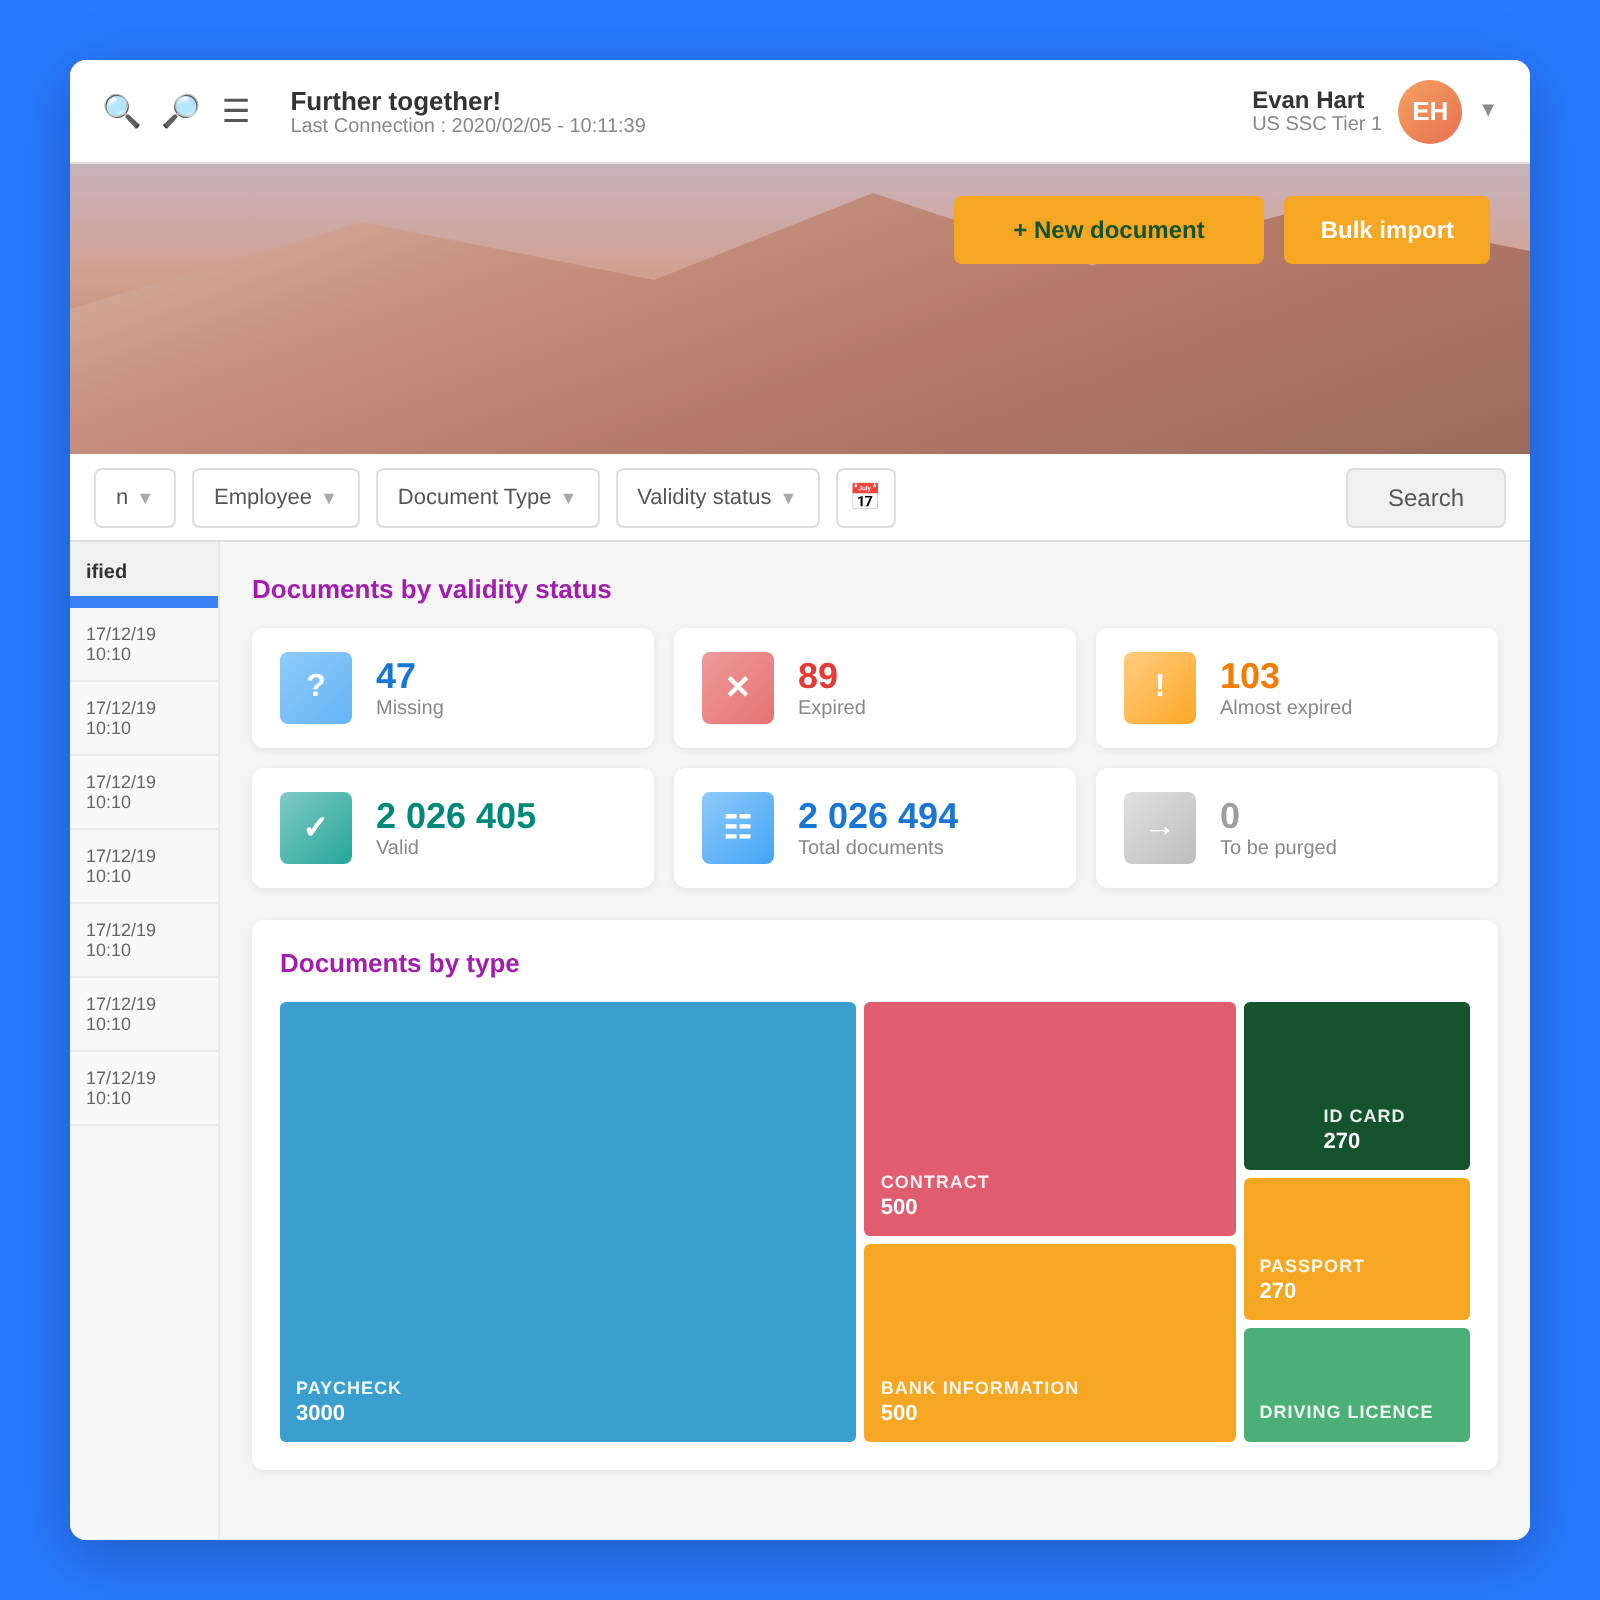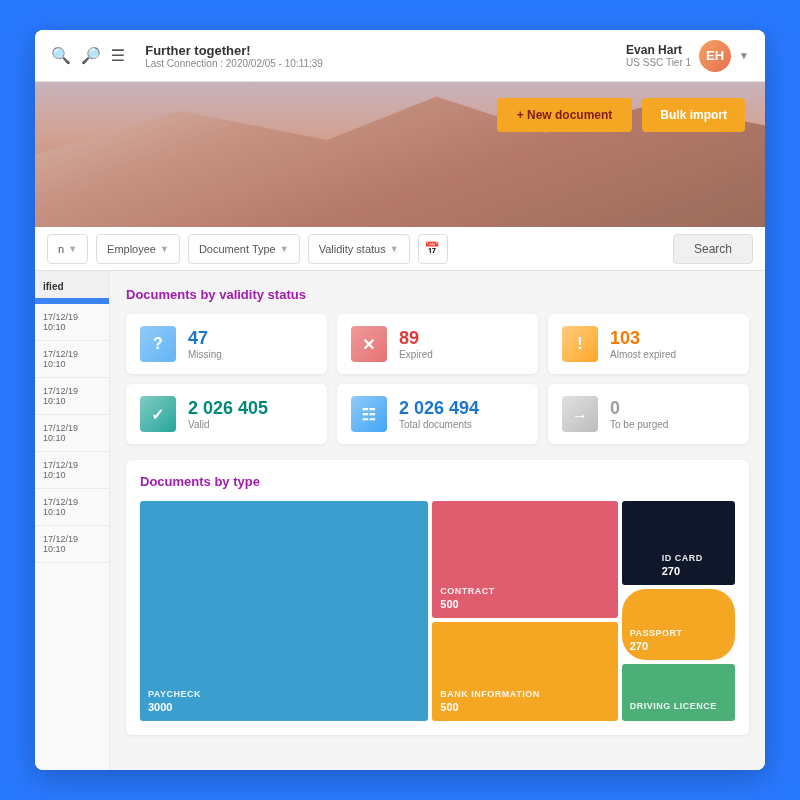--- a/index.html
+++ b/index.html
@@ -116,23 +116,23 @@
     }
     .hero-actions {
       position: absolute;
       top: 16px;
       right: 20px;
       display: flex;
       gap: 10px;
     }
     .btn-new-doc {
       background: #f5a623;
-      color: #7f1d1d;
+      color: #14532d;
       border: none;
-      padding: 10px 20px;
+      padding: 10px 30px;
       border-radius: 4px;
       font-size: 12px;
       font-weight: 600;
       cursor: pointer;
     }
     .btn-bulk-import {
       background: #f5a623;
       color: #fff;
       border: none;
       padding: 10px 18px;
@@ -317,23 +317,23 @@
       letter-spacing: 0.5px;
     }
     .treemap-cell .cell-value {
       font-size: 11px;
       font-weight: 700;
       color: #fff;
       margin-top: 2px;
     }
     .cell-paycheck { background: #3a9ecf; }
     .cell-contract { background: #e05c6f; }
-    .cell-id-card { background: #0f172a; padding-left: 40px; }
+    .cell-id-card { background: #14532d; padding-left: 40px; }
     .cell-bank-info { background: #f5a623; }
-    .cell-passport { background: #f5a623; border-radius: 24px; }
+    .cell-passport { background: #f5a623; }
     .cell-driving { background: #4caf78; }
   </style>
 </head>
 <body>
 
 <div class="app-window">
 
   <div class="top-bar">
     <div class="top-bar-icons">
       <span class="top-bar-icon">🔍</span>

